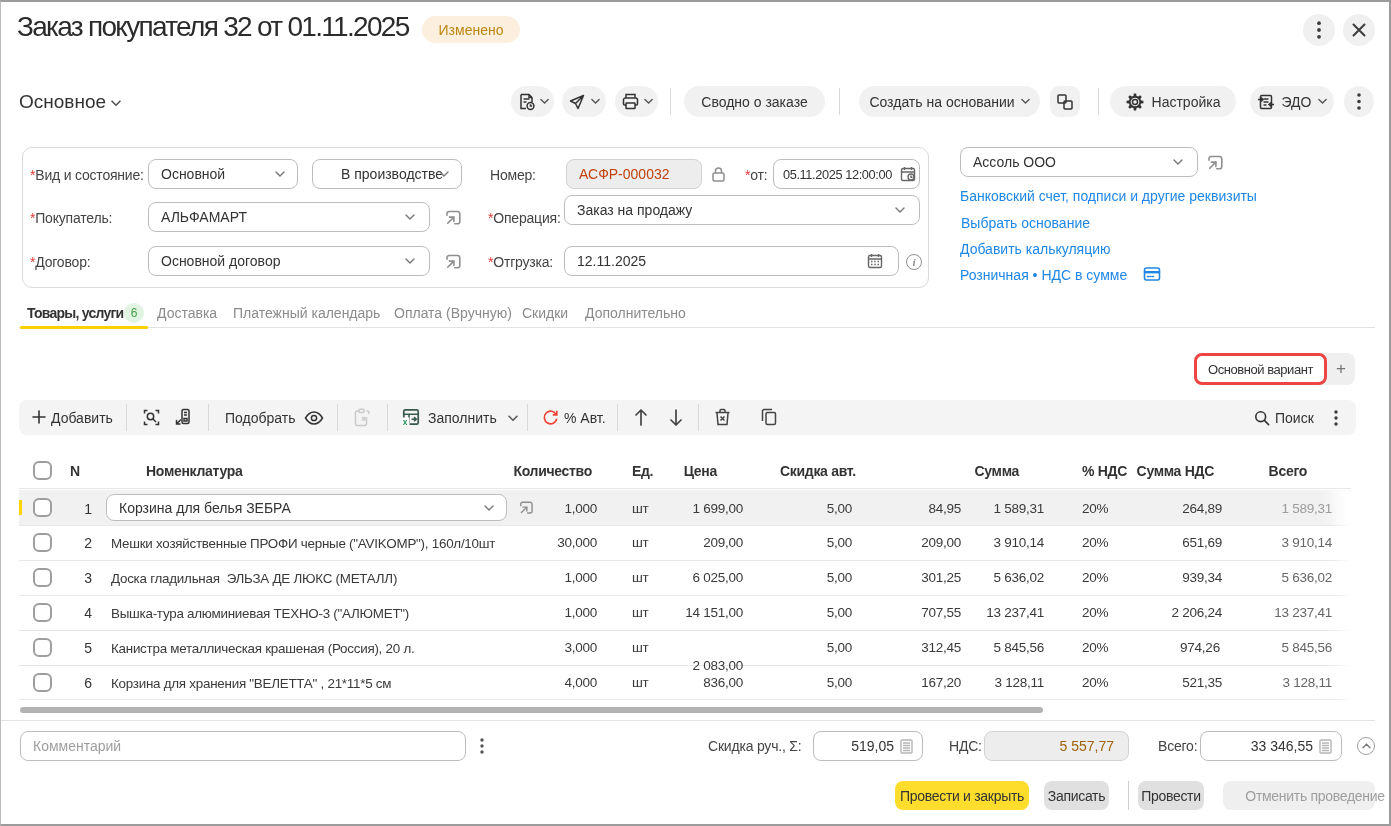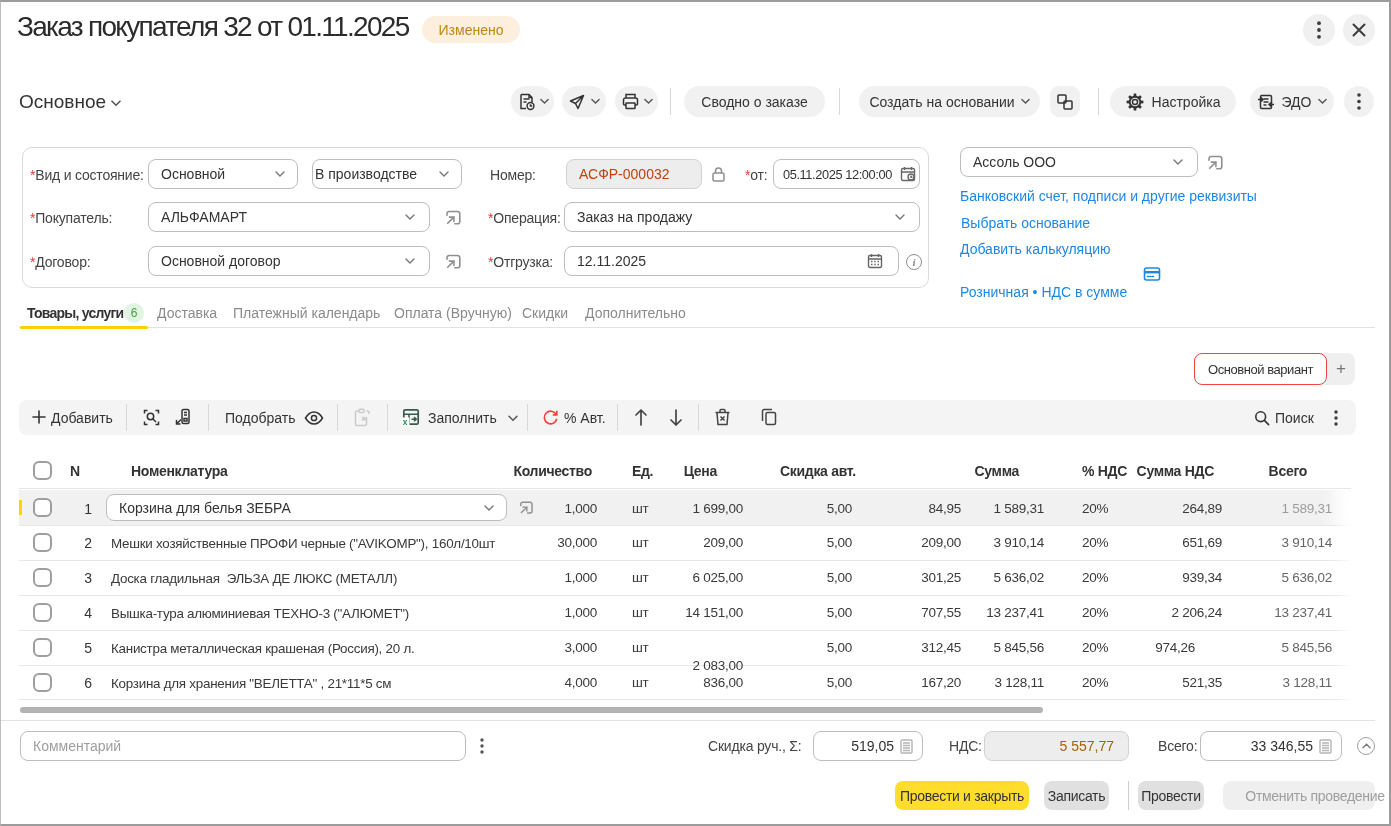--- a/index.html
+++ b/index.html
@@ -127,21 +127,21 @@
   </div>
 
   <div class="abs" style="left:21px;top:145px;width:907px;height:141px;border:1px solid #dadada;border-radius:10px;"></div>
 
   <div class="lbl" style="left:29px;top:165px;"><span class="req">*</span>Вид и состояние:</div>
   <div class="inp" style="left:147px;top:157px;width:150px;height:30px;padding:0 12px;">Основной
     <svg class="abs" style="right:12px;top:11px;" width="10" height="7" viewBox="0 0 10 7">
         <path d="M1 1 L5 5 L9 1" stroke="#777" stroke-width="1.4" fill="none" stroke-linecap="round"></path>
       </svg>
   </div>
-  <div class="inp" style="left:311px;top:157px;width:150px;height:30px;padding:0 2px;">В производстве
+  <div class="inp" style="left:311px;top:157px;width:150px;height:30px;padding:0 28px;">В производстве
     <svg class="abs" style="right:12px;top:11px;" width="10" height="7" viewBox="0 0 10 7">
         <path d="M1 1 L5 5 L9 1" stroke="#777" stroke-width="1.4" fill="none" stroke-linecap="round"></path>
       </svg>
   </div>
   <div class="lbl" style="left:489px;top:165px;">Номер:</div>
   <div class="inp inp-ro" style="left:565px;top:157px;width:136px;height:30px;padding:0 12px;">АСФР-000032</div>
   <svg class="abs" style="left:710px;top:164px;" width="15" height="17" viewBox="0 0 15 17" fill="none" stroke="#8f8f8f" stroke-width="1.5">
     <rect x="2" y="7" width="11" height="8" rx="1.5"></rect>
       <path d="M4.5 7 V5 a3 3 0 0 1 6 0 v2"></path>
   </svg>
@@ -159,21 +159,21 @@
     <svg class="abs" style="right:14px;top:11px;" width="10" height="7" viewBox="0 0 10 7">
         <path d="M1 1 L5 5 L9 1" stroke="#777" stroke-width="1.4" fill="none" stroke-linecap="round"></path>
       </svg>
   </div>
   <svg class="abs" style="left:444px;top:207px;" width="17" height="17" viewBox="0 0 17 17" fill="none" stroke="#8f8f8f" stroke-width="1.6">
     <path d="M2 6.2 V4.5 a2 2 0 0 1 2 -2 H12.5 a2.3 2.3 0 0 1 2.3 2.3 V12.4 a2.3 2.3 0 0 1 -2.3 2.3 H9.8" stroke-linecap="round"></path>
     <path d="M2.7 14.3 L8.6 8.4" stroke-linecap="round"></path>
       <path d="M8.9 12.6 V8.1 H4.4" stroke-linecap="round" fill="none"></path>
   </svg>
   <div class="lbl" style="left:487px;top:208px;"><span class="req">*</span>Операция:</div>
-  <div class="inp" style="left:563px;top:200px;width:356px;height:30px;padding:9px 12px;text-align:right;">Заказ на продажу
+  <div class="inp" style="left:563px;top:193px;width:356px;height:30px;padding:9px 12px;text-align:right;">Заказ на продажу
     <svg class="abs" style="right:14px;top:11px;" width="10" height="7" viewBox="0 0 10 7">
         <path d="M1 1 L5 5 L9 1" stroke="#777" stroke-width="1.4" fill="none" stroke-linecap="round"></path>
       </svg>
   </div>
 
   <div class="lbl" style="left:29px;top:252px;"><span class="req">*</span>Договор:</div>
   <div class="inp" style="left:147px;top:244px;width:282px;height:30px;padding:0 12px;">Основной договор
     <svg class="abs" style="right:14px;top:11px;" width="10" height="7" viewBox="0 0 10 7">
         <path d="M1 1 L5 5 L9 1" stroke="#777" stroke-width="1.4" fill="none" stroke-linecap="round"></path>
       </svg>
@@ -198,39 +198,39 @@
       </svg>
   </div>
   <svg class="abs" style="left:1206px;top:152px;" width="17" height="17" viewBox="0 0 17 17" fill="none" stroke="#8f8f8f" stroke-width="1.6">
     <path d="M2 6.2 V4.5 a2 2 0 0 1 2 -2 H12.5 a2.3 2.3 0 0 1 2.3 2.3 V12.4 a2.3 2.3 0 0 1 -2.3 2.3 H9.8" stroke-linecap="round"></path>
     <path d="M2.7 14.3 L8.6 8.4" stroke-linecap="round"></path>
       <path d="M8.9 12.6 V8.1 H4.4" stroke-linecap="round" fill="none"></path>
   </svg>
   <div class="link" style="left:959px;top:186px;">Банковский счет, подписи и другие реквизиты</div>
   <div class="link" style="left:960px;top:213px;">Выбрать основание</div>
   <div class="link" style="left:959px;top:239px;">Добавить калькуляцию</div>
-  <div class="link" style="left:959px;top:265px;margin-top:17px;">Розничная • НДС в сумме</div>
+  <div class="link" style="left:959px;top:265px;">Розничная • НДС в сумме</div>
   <svg class="abs" style="left:1142px;top:264px;" width="18" height="16" viewBox="0 0 18 16" fill="none" stroke="#1e87e5" stroke-width="1.6">
     <rect x="1.5" y="2" width="15" height="12" rx="2"></rect>
       <path d="M4.5 10.5 h1 M7 10.5 h1 M9.5 10.5 h1" stroke-linecap="round"></path>
       <path d="M1.5 6.2 h15" stroke-width="2.4"></path>
   </svg>
 
   <div class="abs" style="left:18px;top:325px;width:1356px;height:1px;background:#e2e2e2;"></div>
   <div class="abs" style="left:26px;top:303px;color:#333;font-weight:bold;letter-spacing:-0.75px;white-space:nowrap;">Товары, услуги</div>
   <div class="abs" style="left:123px;top:301px;width:20px;height:20px;border-radius:50%;background:#e1f3e1;color:#43a047;font-size:12px;display:flex;align-items:center;justify-content:center;">6</div>
   <div class="abs" style="left:19px;top:324px;width:128px;height:3px;background:#fdd000;border-radius:2px;"></div>
   <div class="tabtxt" style="left:156px;top:303px;">Доставка</div>
   <div class="tabtxt" style="left:232px;top:303px;">Платежный календарь</div>
   <div class="tabtxt" style="left:393px;top:303px;">Оплата (Вручную)</div>
   <div class="tabtxt" style="left:521px;top:303px;">Скидки</div>
   <div class="tabtxt" style="left:584px;top:303px;">Дополнительно</div>
 
   <div class="abs" style="left:1193px;top:351px;width:161px;height:32px;background:#efefef;border-radius:8px;"></div>
-  <div class="abs" style="left:1193px;top:351px;width:133px;height:32px;background:#fff;border:1px solid #ef4444;border-radius:8px;display:flex;align-items:center;justify-content:center;color:#333;font-size:13px;letter-spacing:-0.45px;">Основной вариант</div>
+  <div class="abs" style="left:1193px;top:351px;width:133px;height:32px;background:#fff;border:3px solid #ef4444;border-radius:8px;display:flex;align-items:center;justify-content:center;color:#333;font-size:13px;letter-spacing:-0.45px;">Основной вариант</div>
   <div class="abs" style="left:1331px;top:356px;width:18px;height:22px;color:#757575;font-size:17px;display:flex;align-items:center;justify-content:center;">+</div>
 
   <div class="abs" style="left:18px;top:398px;width:1337px;height:35px;background:#f4f4f4;border-radius:8px;"></div>
   <div class="abs" style="left:27px;top:404px;width:22px;height:22px;display:flex;align-items:center;justify-content:center;">
     <svg width="14" height="14" viewBox="0 0 14 14">
         <path d="M7 1 V13 M1 7 H13" stroke="#333" stroke-width="1.6" stroke-linecap="round"></path>
       </svg>
   </div>
   <div class="abs" style="left:50px;top:408px;color:#333;">Добавить</div>
   <div class="sep" style="left:125px;top:402px;height:27px;"></div>
@@ -302,21 +302,21 @@
   <div class="abs" style="left:1329px;top:405px;width:12px;height:22px;display:flex;align-items:center;justify-content:center;">
     <svg width="4" height="16" viewBox="0 0 4 16">
         <circle cx="2" cy="2" r="1.7" fill="#3c3c3c"></circle>
         <circle cx="2" cy="8" r="1.7" fill="#3c3c3c"></circle>
         <circle cx="2" cy="14" r="1.7" fill="#3c3c3c"></circle>
       </svg>
   </div>
 
   <div class="cb" style="left:32px;top:459px;"></div>
   <div class="hdr" style="left:69px;top:461px;">N</div>
-  <div class="hdr" style="left:102px;top:461px;padding-left:28px;">Номенклатура</div>
+  <div class="hdr" style="left:117px;top:461px;padding-left:28px;">Номенклатура</div>
   <div class="hdr num" style="left:491px;top:461px;width:100px;">Количество</div>
   <div class="hdr" style="left:631px;top:461px;">Ед.</div>
   <div class="hdr num" style="left:646px;top:461px;width:70px;">Цена</div>
   <div class="hdr" style="left:779px;top:461px;">Скидка авт.</div>
   <div class="hdr num" style="left:918px;top:461px;width:100px;">Сумма</div>
   <div class="hdr" style="left:1081px;top:461px;">% НДС</div>
   <div class="hdr num" style="left:1113px;top:461px;width:100px;">Сумма НДС</div>
   <div class="hdr num" style="left:1206px;top:461px;width:100px;">Всего</div>
   <div class="rowline" style="top:486px;"></div>
 
@@ -398,21 +398,21 @@
   <div class="num val" style="left:1121px;top:603px;width:100px;">2 206,24</div>
   <div class="num val" style="left:1231px;top:603px;width:100px;color:#666;">13 237,41</div>
 
   <div class="num val" style="left:496px;top:638px;width:100px;">3,000</div>
   <div class="abs val" style="left:631px;top:638px;">шт</div>
   <div class="num val" style="left:642px;top:638px;width:100px;margin-top:18px;">2 083,00</div>
   <div class="num val" style="left:751px;top:638px;width:100px;">5,00</div>
   <div class="num val" style="left:860px;top:638px;width:100px;">312,45</div>
   <div class="num val" style="left:943px;top:638px;width:100px;">5 845,56</div>
   <div class="abs val" style="left:1081px;top:638px;">20%</div>
-  <div class="num val" style="left:1094px;top:638px;width:100px;">974,26</div>
+  <div class="num val" style="left:1149px;top:638px;width:100px;text-align:center;">974,26</div>
   <div class="num val" style="left:1231px;top:638px;width:100px;color:#666;">5 845,56</div>
 
   <div class="num val" style="left:496px;top:673px;width:100px;">4,000</div>
   <div class="abs val" style="left:631px;top:673px;">шт</div>
   <div class="num val" style="left:642px;top:673px;width:100px;">836,00</div>
   <div class="num val" style="left:751px;top:673px;width:100px;">5,00</div>
   <div class="num val" style="left:860px;top:673px;width:100px;">167,20</div>
   <div class="num val" style="left:943px;top:673px;width:100px;">3 128,11</div>
   <div class="abs val" style="left:1081px;top:673px;">20%</div>
   <div class="num val" style="left:1121px;top:673px;width:100px;">521,35</div>

